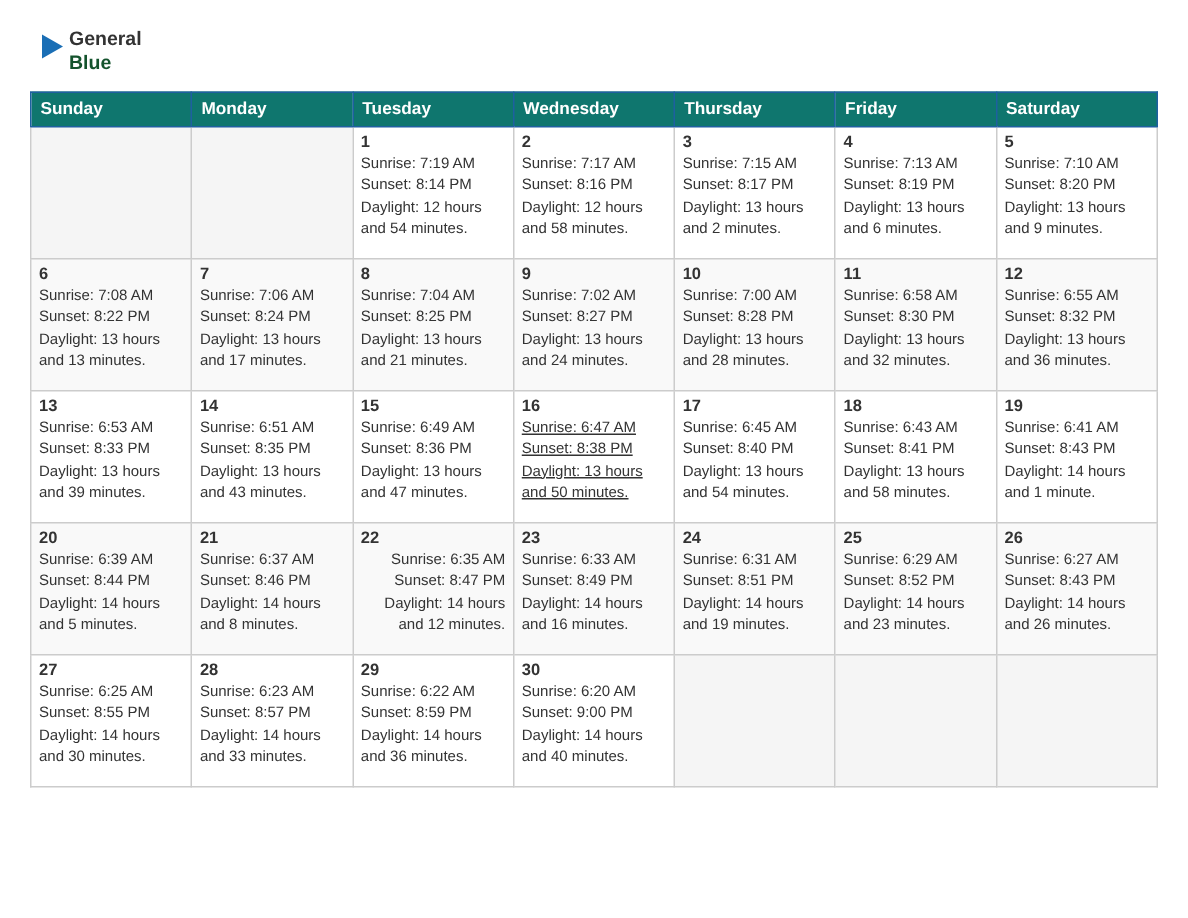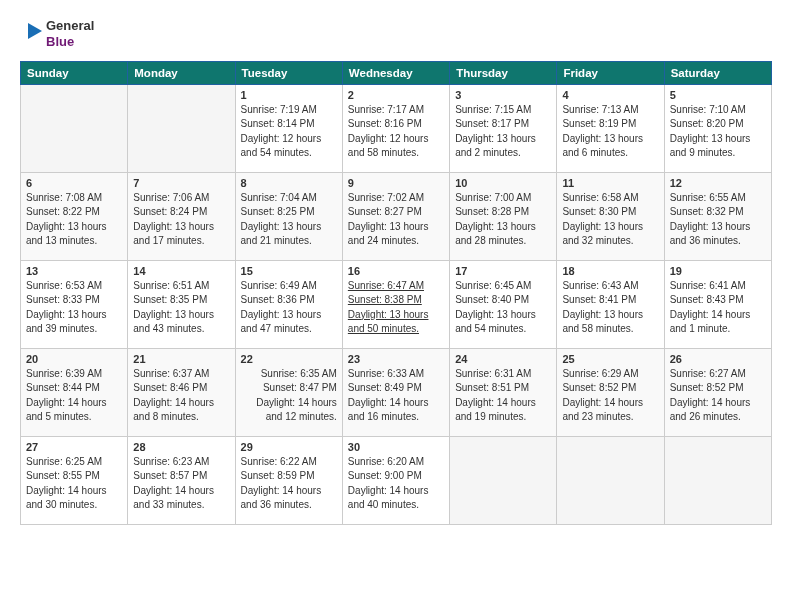--- a/index.html
+++ b/index.html
@@ -91,21 +91,21 @@
 <body>
 
 <div class="page">
   <div class="header">
     <div class="logo">
     <svg width="22" height="26" viewBox="0 0 22 26">
       <polygon points="8,2 22,10 8,18" fill="#1a6eb5"></polygon>
     </svg>
     <div>
       <div style="font-size:13px;font-weight:bold;color:#333;line-height:1.25;">General</div>
-      <div style="font-size:13px;font-weight:bold;color:#701a75;line-height:1.25;">Blue</div>
+      <div style="font-size:13px;font-weight:bold;color:#14532d;line-height:1.25;">Blue</div>
     </div>
   </div>
     <div class="title-block">
       <div class="main-title"></div>
       <div class="subtitle"></div>
     </div>
   </div>
 
   <table class="calendar">
     <thead>
@@ -275,21 +275,21 @@
           </td>
           <td>
             <div class="day-num">25</div>
             <div class="day-detail" style="white-space: pre-line;">Sunrise: 6:29 AM
 Sunset: 8:52 PM
 Daylight: 14 hours and 23 minutes.</div>
           </td>
           <td>
             <div class="day-num">26</div>
             <div class="day-detail" style="white-space: pre-line;">Sunrise: 6:27 AM
-Sunset: 8:52 PM
+Sunset: 8:43 PM
 Daylight: 14 hours and 26 minutes.</div>
           </td>
         </tr>
         <tr>
           <td>
             <div class="day-num">27</div>
             <div class="day-detail" style="white-space: pre-line;">Sunrise: 6:25 AM
 Sunset: 8:55 PM
 Daylight: 14 hours and 30 minutes.</div>
           </td>

